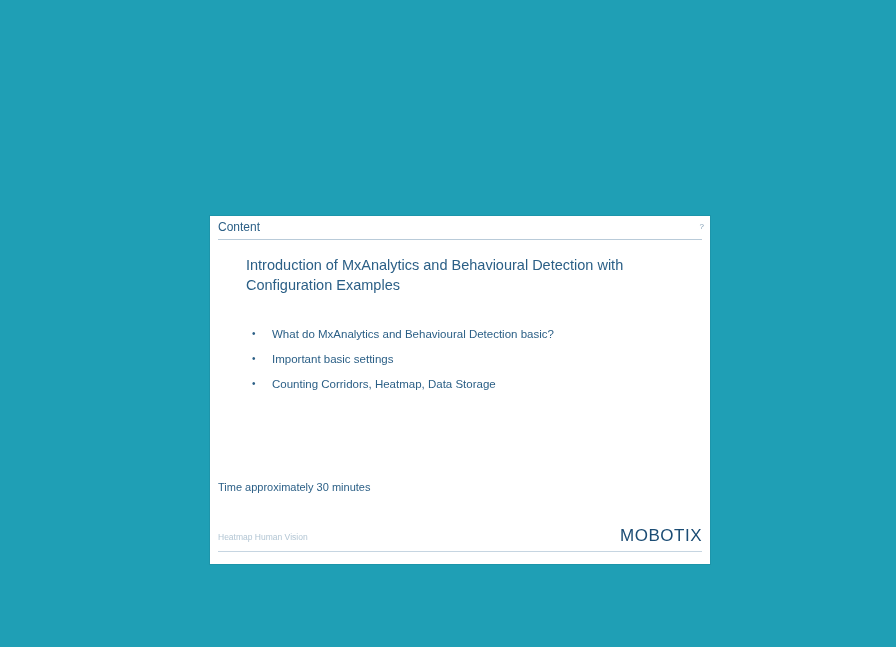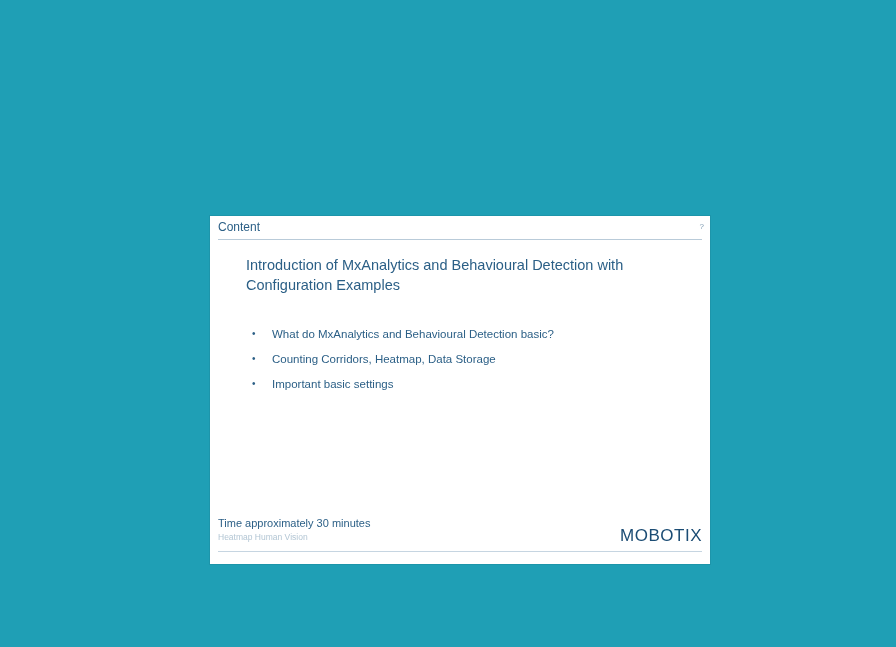--- a/index.html
+++ b/index.html
@@ -109,21 +109,20 @@
     color: #2b5f86;
     font-size: 10px;
   }
   .time-note {
     position: absolute;
     left: 8px;
     top: 265px;
     font-size: 11px;
     color: #2b5f86;
     font-family: "Liberation Sans", sans-serif;
-    margin-top: 36px;
   }
   .slide-footer-rule {
     position: absolute;
     left: 8px;
     bottom: 12px;
     width: 484px;
     height: 1px;
     background: #c6d5e1;
   }
   .tagline {
@@ -156,22 +155,22 @@
     <div class="slide-header">
       <div class="slide-header-label">Content</div>
       <div class="slide-header-qmark">?</div>
       <div class="slide-header-rule"></div>
     </div>
 
     <div class="slide-title">Introduction of MxAnalytics and Behavioural Detection with Configuration Examples</div>
 
     <ul class="bullets">
       <li class="bullet">What do MxAnalytics and Behavioural Detection basic?</li>
+      <li class="bullet">Important basic settings</li>
       <li class="bullet">Counting Corridors, Heatmap, Data Storage</li>
-      <li class="bullet">Important basic settings</li>
     </ul>
 
     <div class="time-note">Time approximately 30 minutes</div>
 
     <div class="tagline">Heatmap Human Vision</div>
 
     <div class="slide-footer-rule"></div>
 
     <div class="brand">MOBOTIX</div>
 

